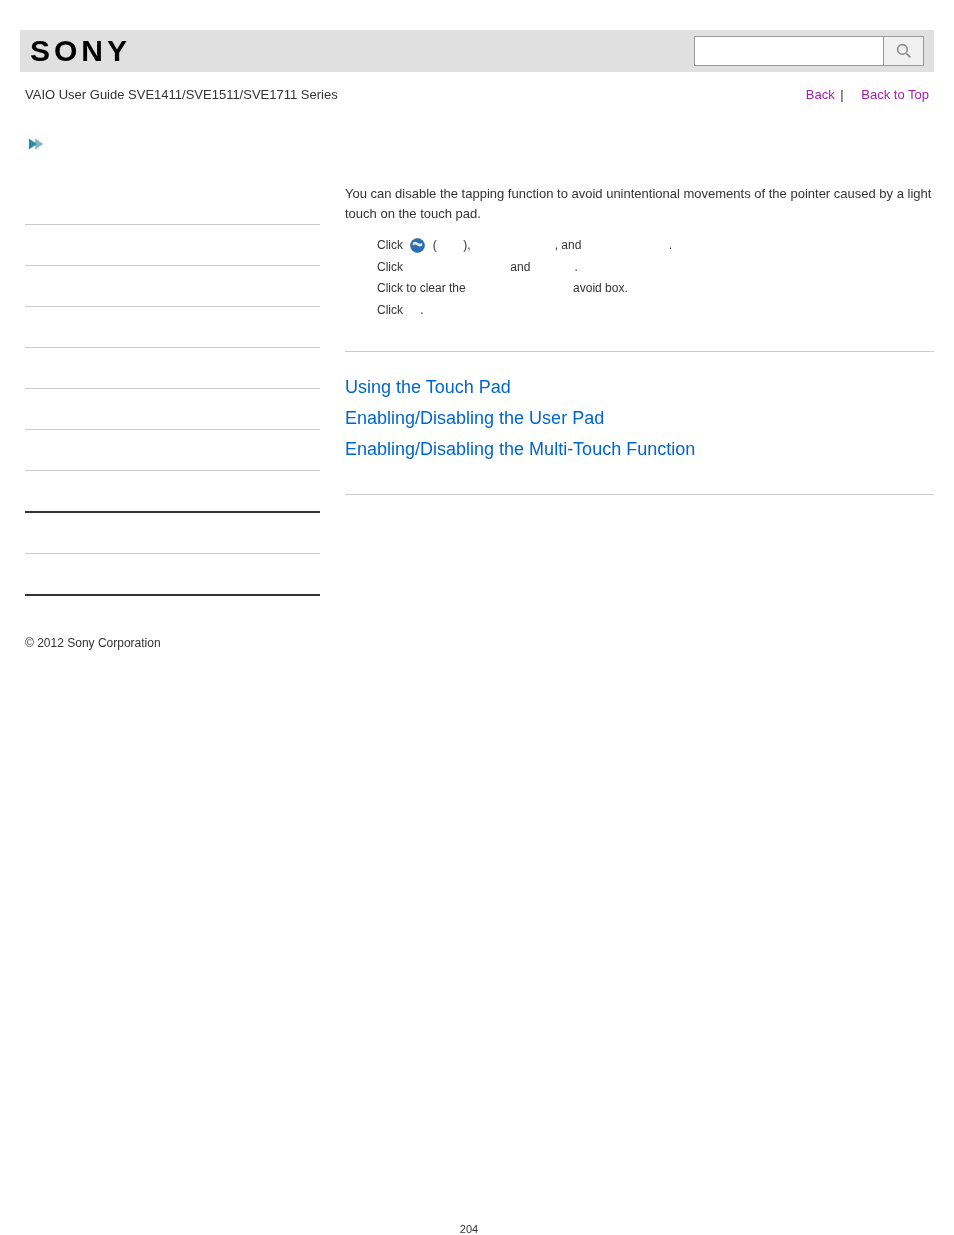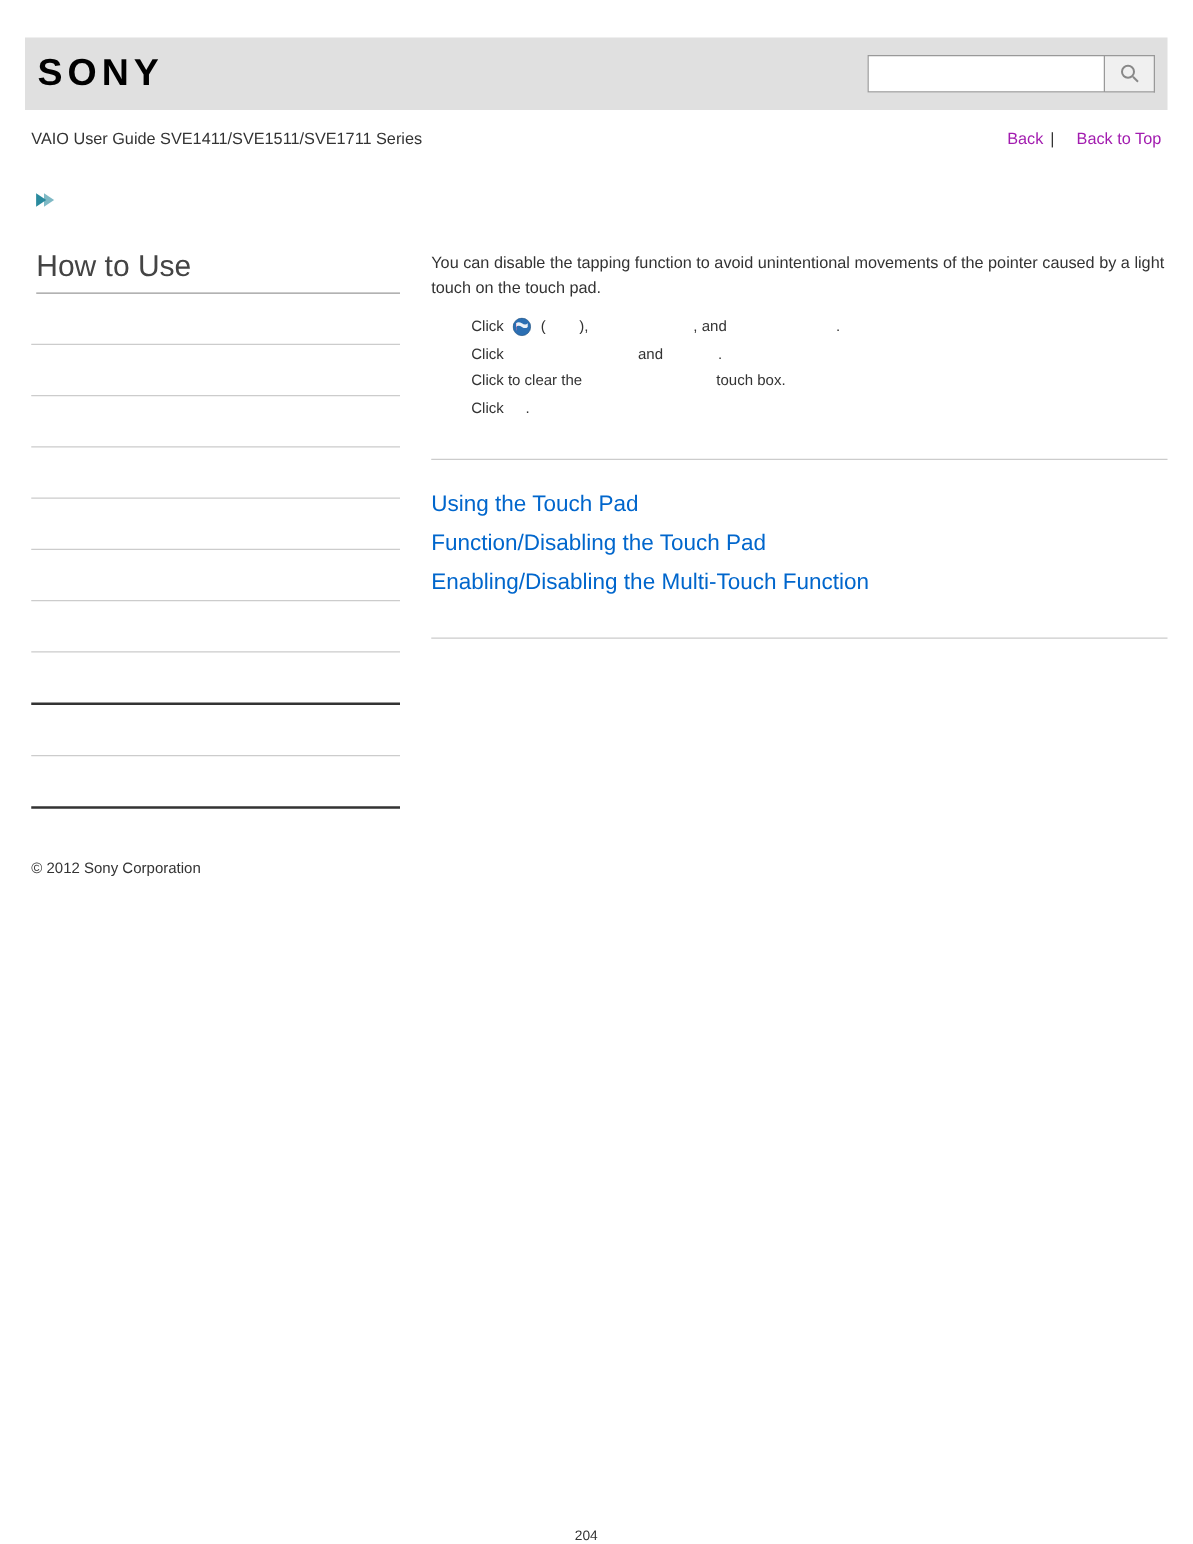--- a/index.html
+++ b/index.html
@@ -11,21 +11,21 @@
     background: #fff;
   }
   .page {
     width: 954px;
     margin: 0 auto;
     min-height: 1235px;
     position: relative;
   }
   .header-bar {
     background: #e0e0e0;
-    height: 58px;
+    height: 42px;
     margin: 30px 20px 0 20px;
     display: flex;
     align-items: center;
     justify-content: space-between;
     padding: 0 10px 0 0;
   }
   .sony-logo {
     font-family: "Arial Black", Arial, sans-serif;
     font-weight: 900;
     font-size: 30px;
@@ -180,21 +180,20 @@
 
   <div class="arrow-row">
     <svg class="arrow-icon" viewBox="0 0 20 14">
       <path d="M1 1 L10 7 L1 13 Z" fill="#2a8a9e"></path>
       <path d="M8 1 L17 7 L8 13 Z" fill="#2a8a9e" opacity="0.6"></path>
     </svg>
   </div>
 
   <div class="columns">
     <div class="sidebar">
-      <h2 class="sidebar-title">How to Use</h2>
       <hr class="sidebar-rule">
       <hr class="sidebar-rule">
       <hr class="sidebar-rule">
       <hr class="sidebar-rule">
       <hr class="sidebar-rule">
       <hr class="sidebar-rule">
       <hr class="sidebar-rule">
       <hr class="sidebar-rule bold">
       <hr class="sidebar-rule">
       <hr class="sidebar-rule bold">
@@ -214,33 +213,33 @@
           <span class="seg">                       , and </span>
           <span class="seg">                        .</span>
         </div>
         <div class="step">
           <span class="seg">Click </span>
           <span class="seg">                              and </span>
           <span class="seg">           .</span>
         </div>
         <div class="step">
           <span class="seg">Click to clear the </span>
-          <span class="seg">                              touch box.</span>
+          <span class="seg">                              avoid box.</span>
         </div>
         <div class="step">
           <span class="seg">Click </span>
           <span class="seg">   .</span>
         </div>
       </div>
 
       <hr class="sec-divider">
 
       <div class="related">
         <a>Using the Touch Pad</a>
-        <a>Function/Disabling the Touch Pad</a>
+        <a>Enabling/Disabling the User Pad</a>
         <a>Enabling/Disabling the Multi-Touch Function</a>
       </div>
 
       <hr class="sec-divider">
     </div>
   </div>
 
   <div class="footer-copy">© 2012 Sony Corporation</div>
 
   <div class="page-num">204</div>

